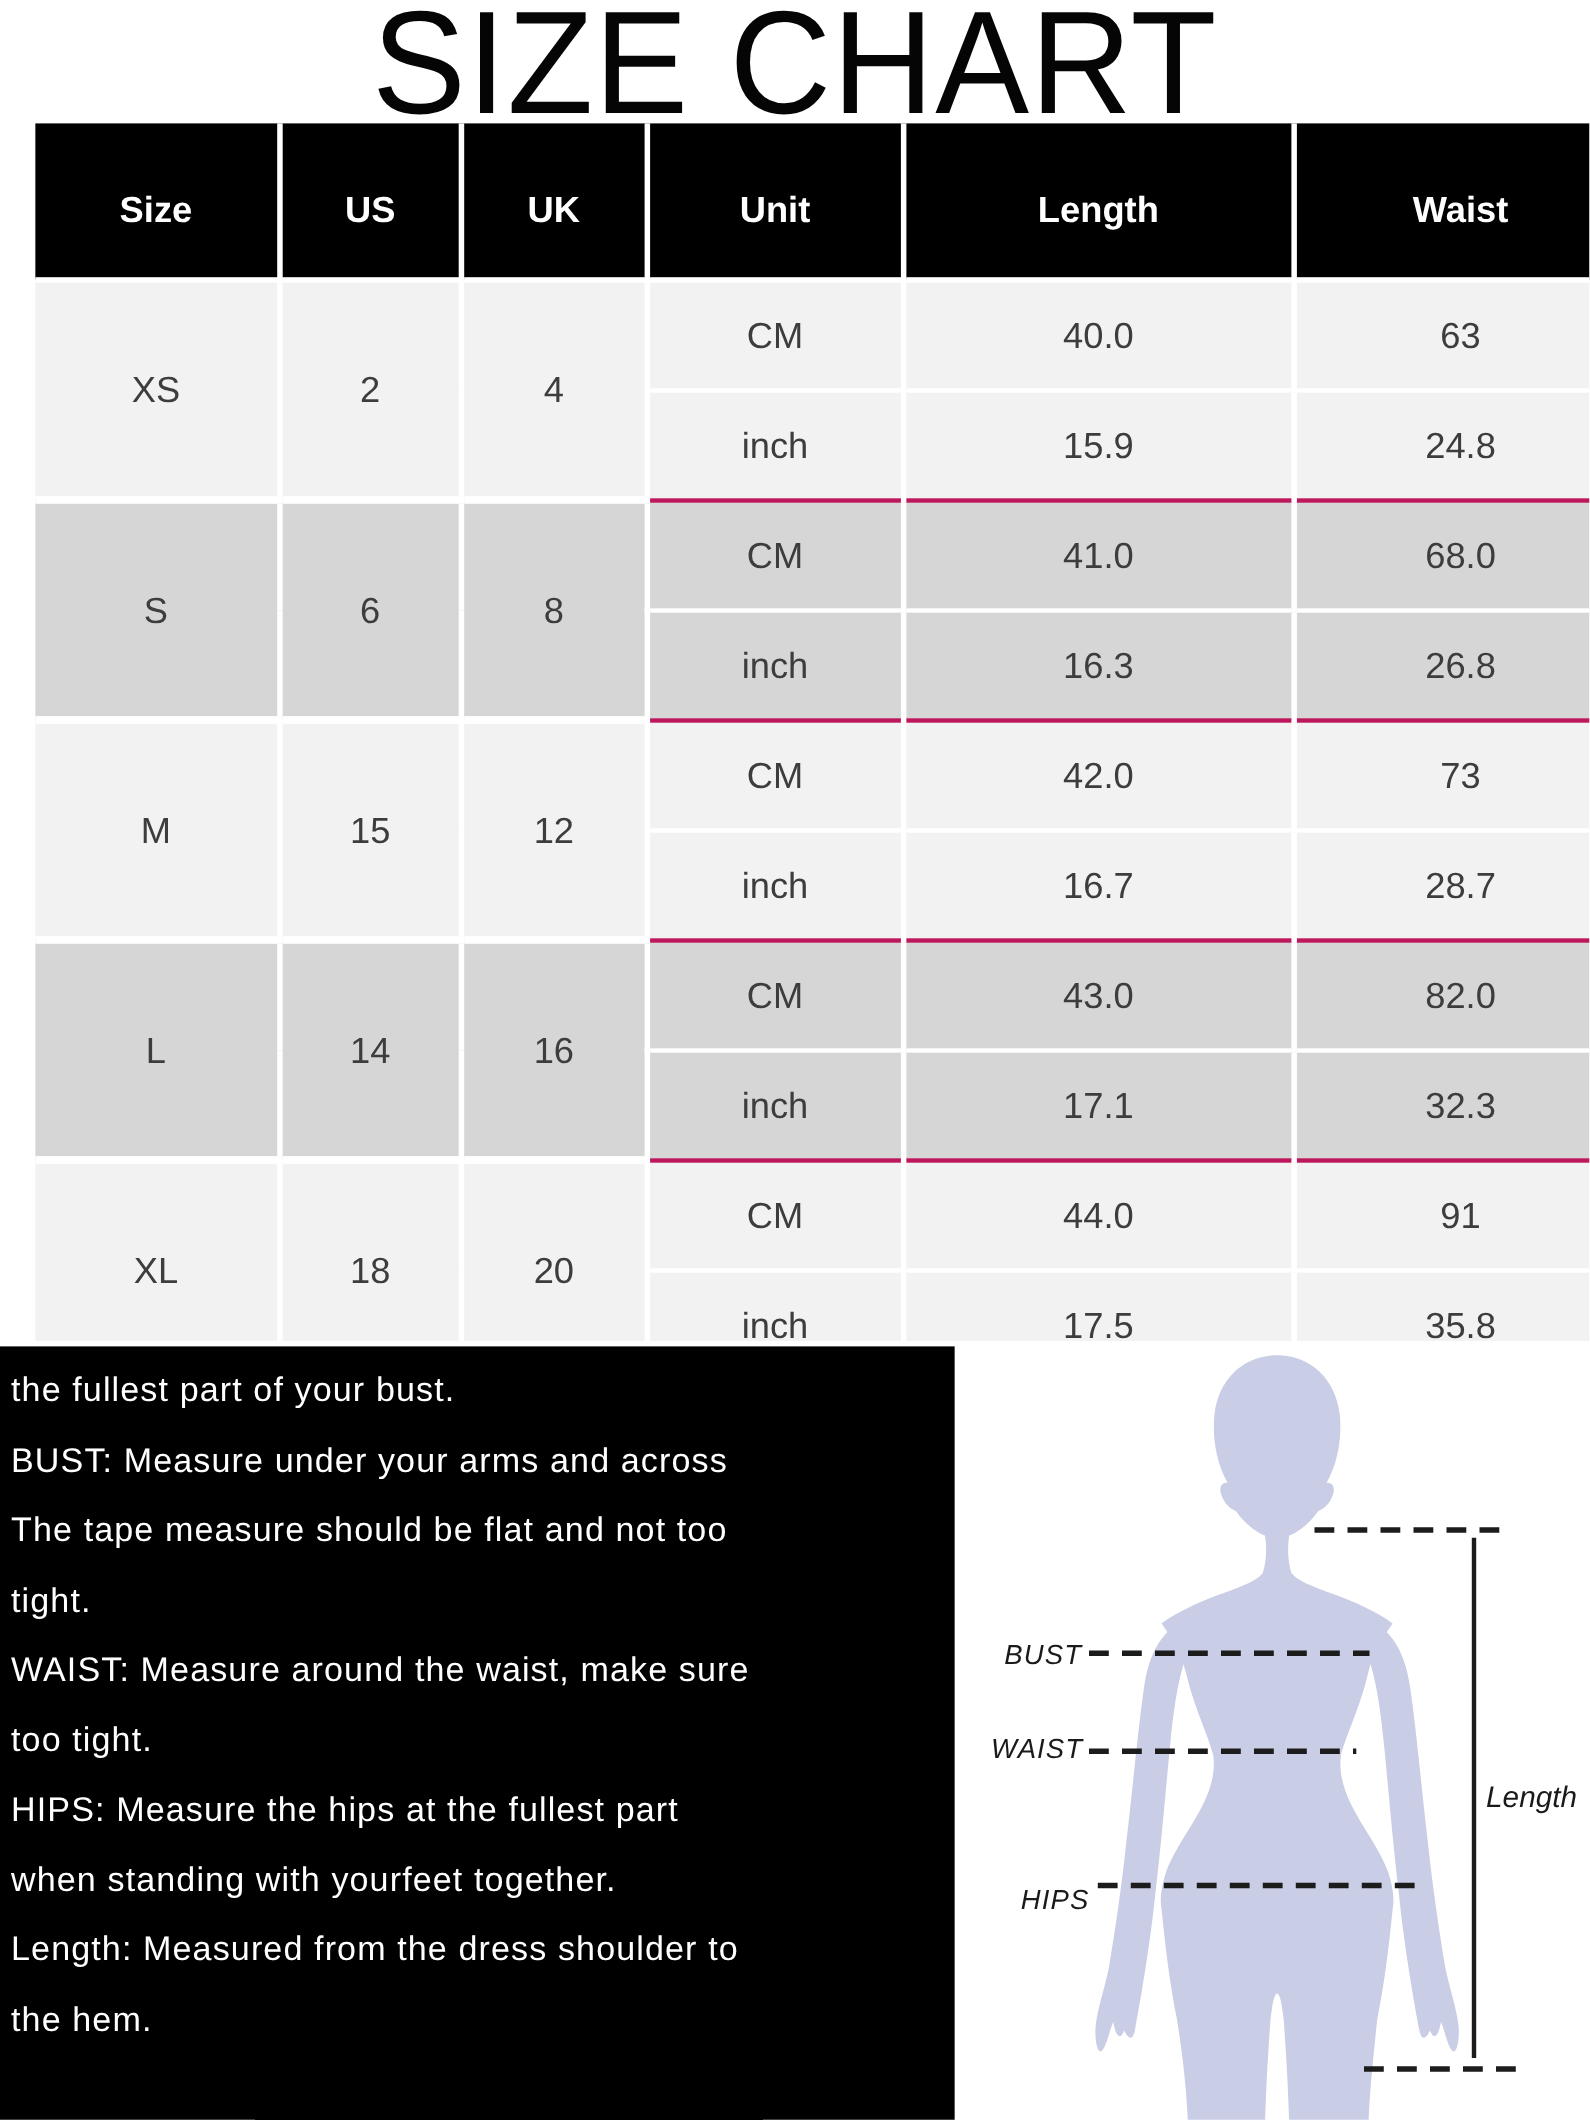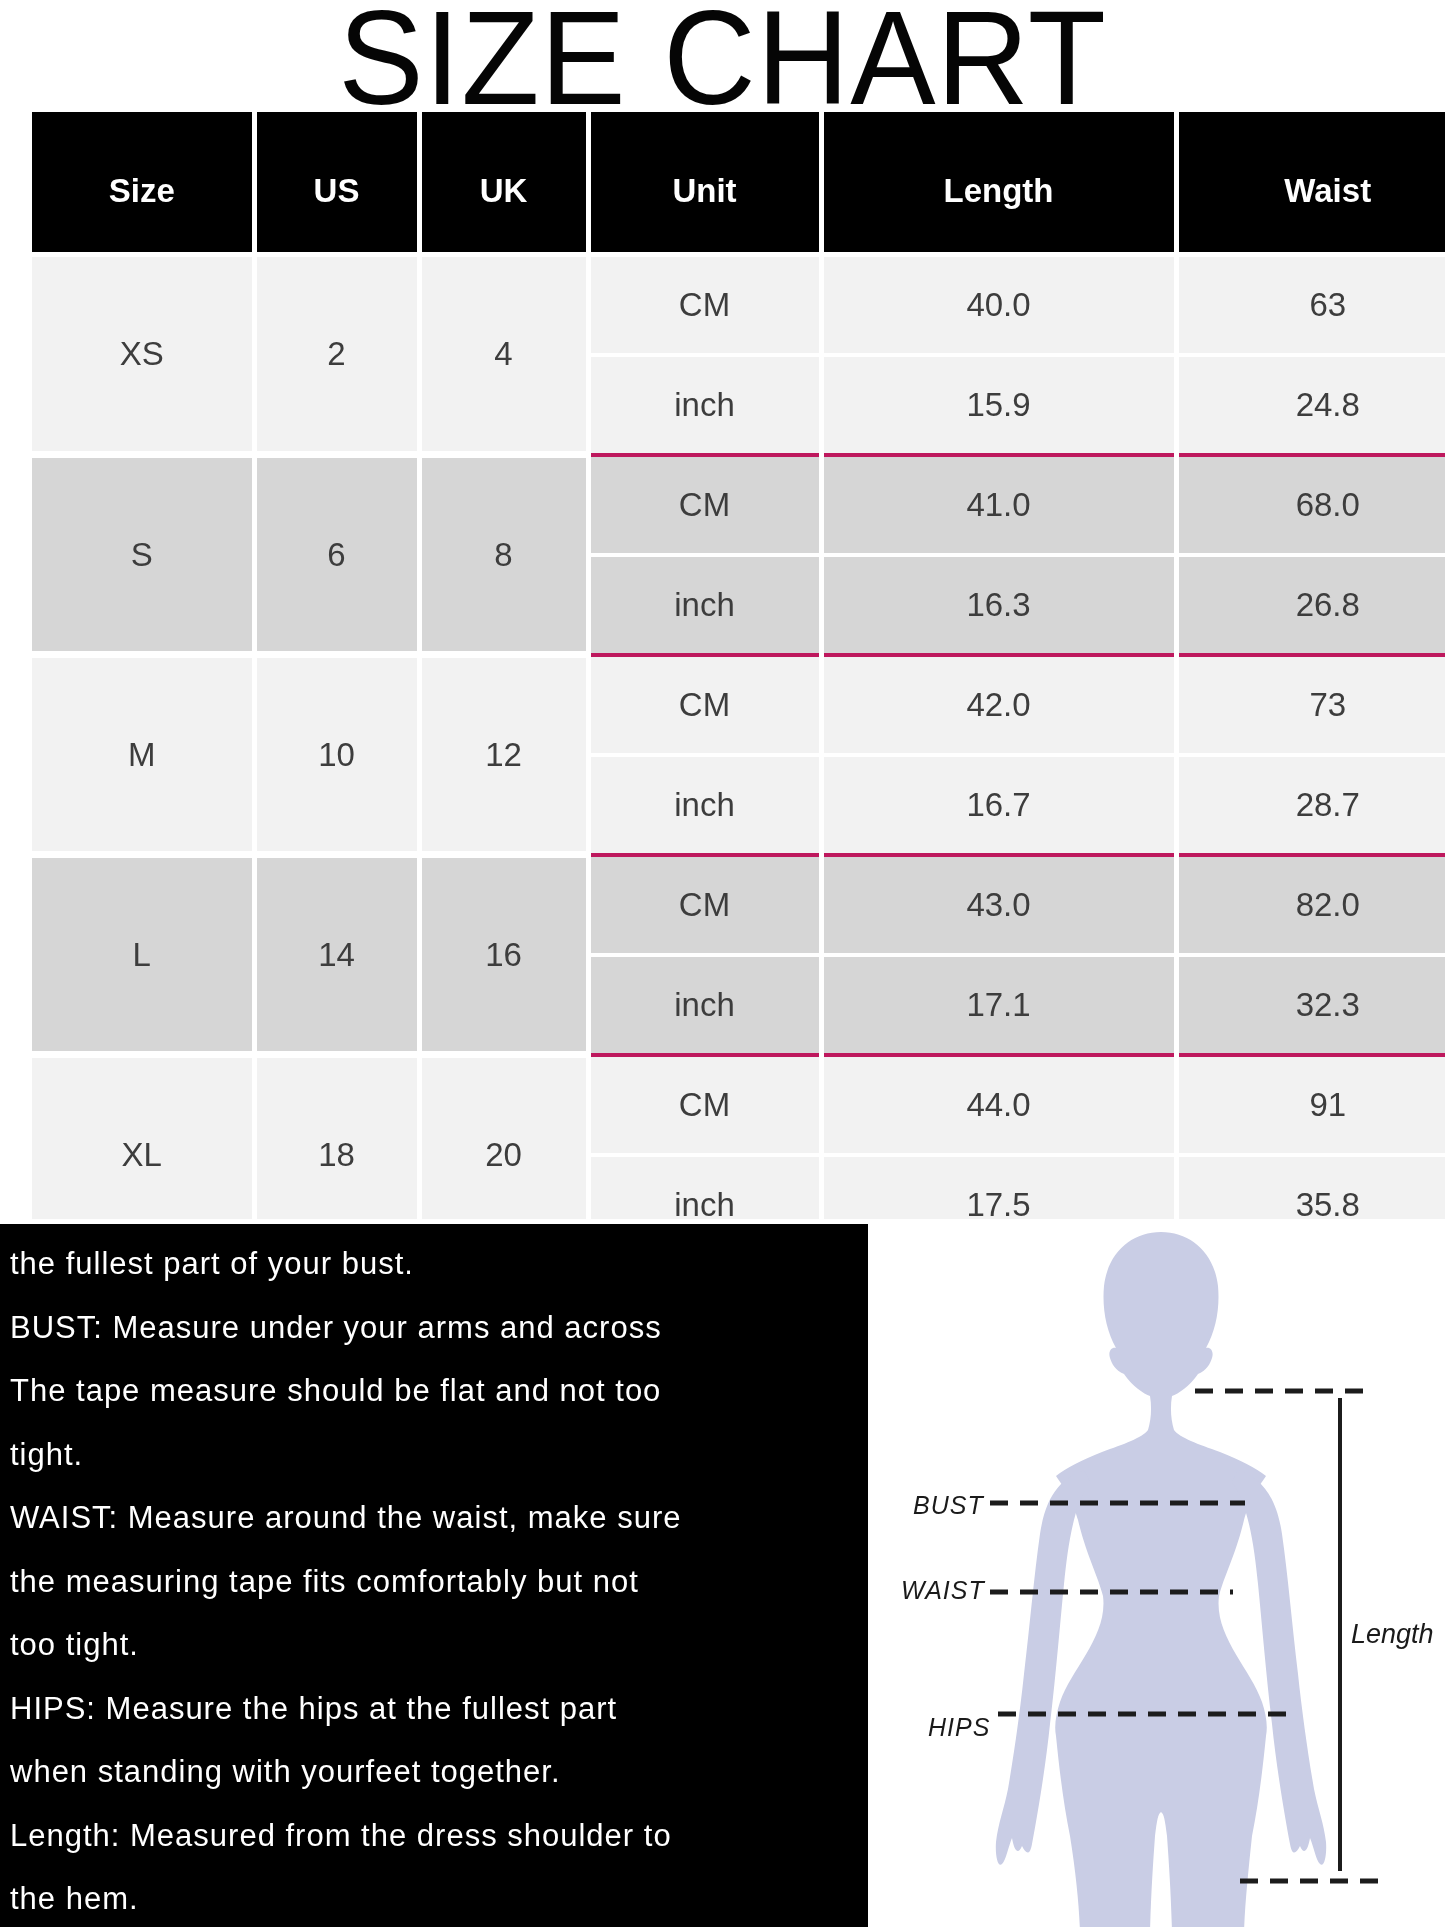--- a/index.html
+++ b/index.html
@@ -89,21 +89,21 @@
             <td class="valcell">41.0</td>
             <td class="valcell">68.0</td>
           </tr>
           <tr class="dark group-end">
             <td class="valcell">inch</td>
             <td class="valcell">16.3</td>
             <td class="valcell">26.8</td>
           </tr>
           <tr class="light row-split">
             <td rowspan="2" class="groupcell">M</td>
-            <td rowspan="2" class="groupcell">10</td>
+            <td rowspan="2" class="groupcell">15</td>
             <td rowspan="2" class="groupcell">12</td>
             <td class="valcell">CM</td>
             <td class="valcell">42.0</td>
             <td class="valcell">73</td>
           </tr>
           <tr class="light group-end">
             <td class="valcell">inch</td>
             <td class="valcell">16.7</td>
             <td class="valcell">28.7</td>
           </tr>
@@ -140,21 +140,20 @@
   <div class="gap-strip"></div>
 
   <div class="bottom">
 
     <div class="instructions">
         <div class="line">the fullest part of your bust.</div>
         <div class="line">BUST: Measure under your arms and across</div>
         <div class="line">The tape measure should be flat and not too</div>
         <div class="line">tight.</div>
         <div class="line">WAIST: Measure around the waist, make sure</div>
-        <div class="line">the measuring tape fits comfortably but not</div>
         <div class="line">too tight.</div>
         <div class="line">HIPS: Measure the hips at the fullest part</div>
         <div class="line">when standing with yourfeet together.</div>
         <div class="line">Length: Measured from the dress shoulder to</div>
         <div class="line">the hem.</div>
       </div>
 
     <div class="diagram">
       <svg width="577" height="708" viewBox="0 0 577 708">
 

